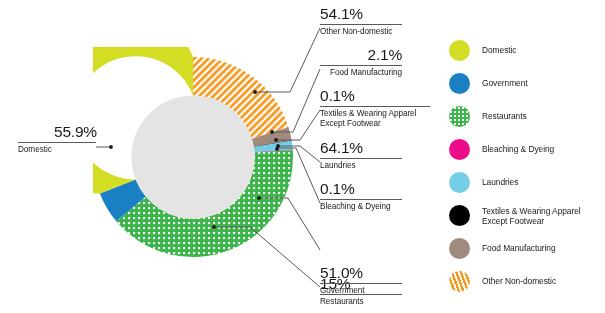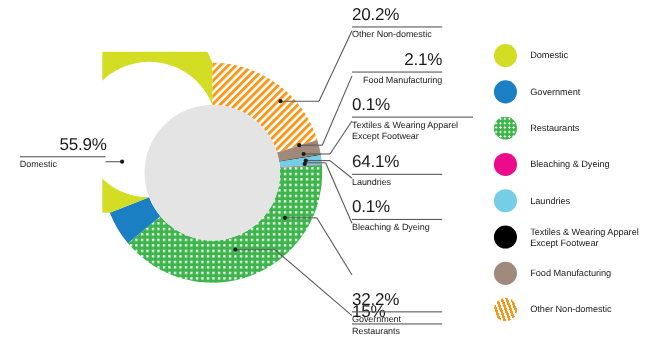--- a/index.html
+++ b/index.html
@@ -190,21 +190,21 @@
     </g>
   </svg>
 
   <div class="callout left" id="callout-domestic">
     <div class="value">55.9%</div>
     <div class="rule"></div>
     <div class="lbl">Domestic</div>
   </div>
 
   <div class="callout right" id="callout-other">
-    <div class="value">20.2%</div>
+    <div class="value">54.1%</div>
     <div class="rule"></div>
     <div class="lbl">Other Non-domestic</div>
   </div>
 
   <div class="callout right" id="callout-food">
     <div class="value">2.1%</div>
     <div class="rule"></div>
     <div class="lbl">Food Manufacturing</div>
   </div>
 
@@ -226,21 +226,21 @@
     <div class="lbl">Bleaching &amp; Dyeing</div>
   </div>
 
   <div class="callout right" id="callout-rest">
     <div class="value">15%</div>
     <div class="rule"></div>
     <div class="lbl">Restaurants</div>
   </div>
 
   <div class="callout right" id="callout-gov">
-    <div class="value">32.2%</div>
+    <div class="value">51.0%</div>
     <div class="rule"></div>
     <div class="lbl">Government</div>
   </div>
 
   <div id="legend">
       <div class="legend-item">
         <div class="legend-swatch" style="background: rgb(210, 221, 36);"></div>
         <div class="legend-label">Domestic</div>
       </div>
       <div class="legend-item">

